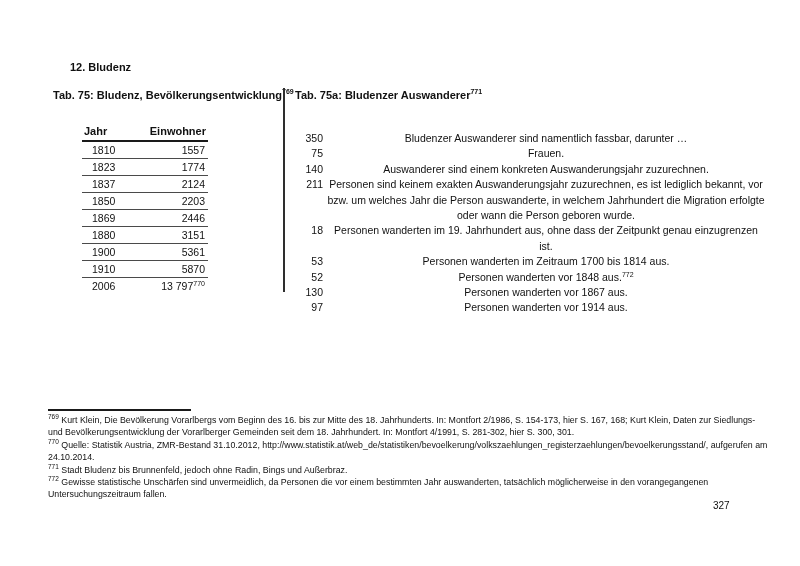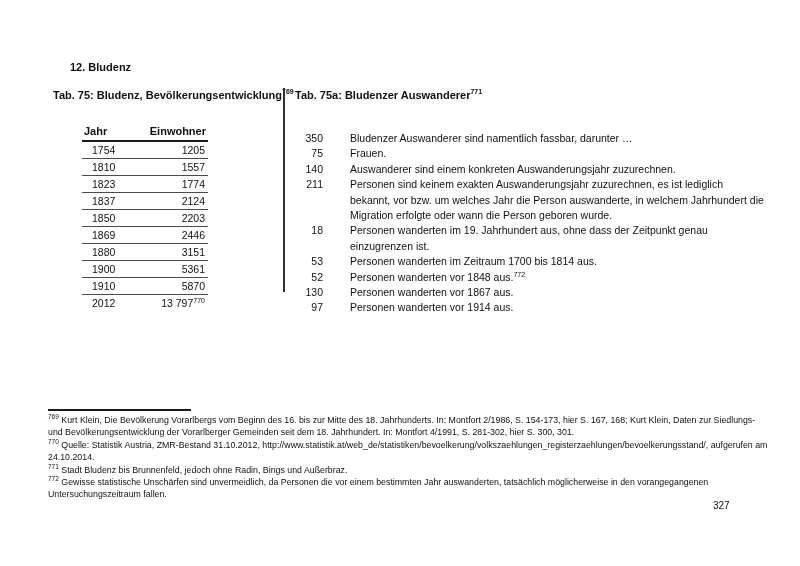--- a/index.html
+++ b/index.html
@@ -90,21 +90,21 @@
     font-size: 10.5px;
     color: #111;
   }
   .emigrant-item {
     display: grid;
     grid-template-columns: 26px 1fr;
     column-gap: 4px;
     line-height: 15.4px;
   }
   .emigrant-item .count { text-align: right; }
-  .emigrant-item .desc  { text-align: left; margin-left: 23px; }
+  .emigrant-item .desc  { text-align: center; }
 
   
   .footnote-sep {
     position: absolute;
     left: 48px;
     top: 409px;
     width: 143px;
     border-top: 2px solid #1a1a1a;
   }
   .footnotes {
@@ -140,24 +140,20 @@
 
   <table class="pop-table">
     <thead>
       <tr>
         <th>Jahr</th>
         <th class="num">Einwohner</th>
       </tr>
     </thead>
     <tbody>
       <tr>
-          <td class="yr">1754</td>
-          <td class="num">1205</td>
-        </tr>
-      <tr>
           <td class="yr">1810</td>
           <td class="num">1557</td>
         </tr>
       <tr>
           <td class="yr">1823</td>
           <td class="num">1774</td>
         </tr>
       <tr>
           <td class="yr">1837</td>
           <td class="num">2124</td>
@@ -176,21 +172,21 @@
         </tr>
       <tr>
           <td class="yr">1900</td>
           <td class="num">5361</td>
         </tr>
       <tr>
           <td class="yr">1910</td>
           <td class="num">5870</td>
         </tr>
       <tr>
-          <td class="yr">2012</td>
+          <td class="yr">2006</td>
           <td class="num"><span>13 797</span><sup class="fnref reg">770</sup></td>
         </tr>
     </tbody>
   </table>
 
   <div class="v-divider"></div>
 
   <div class="emigrant-list">
     <div class="emigrant-item">
         <span class="count">350</span>

